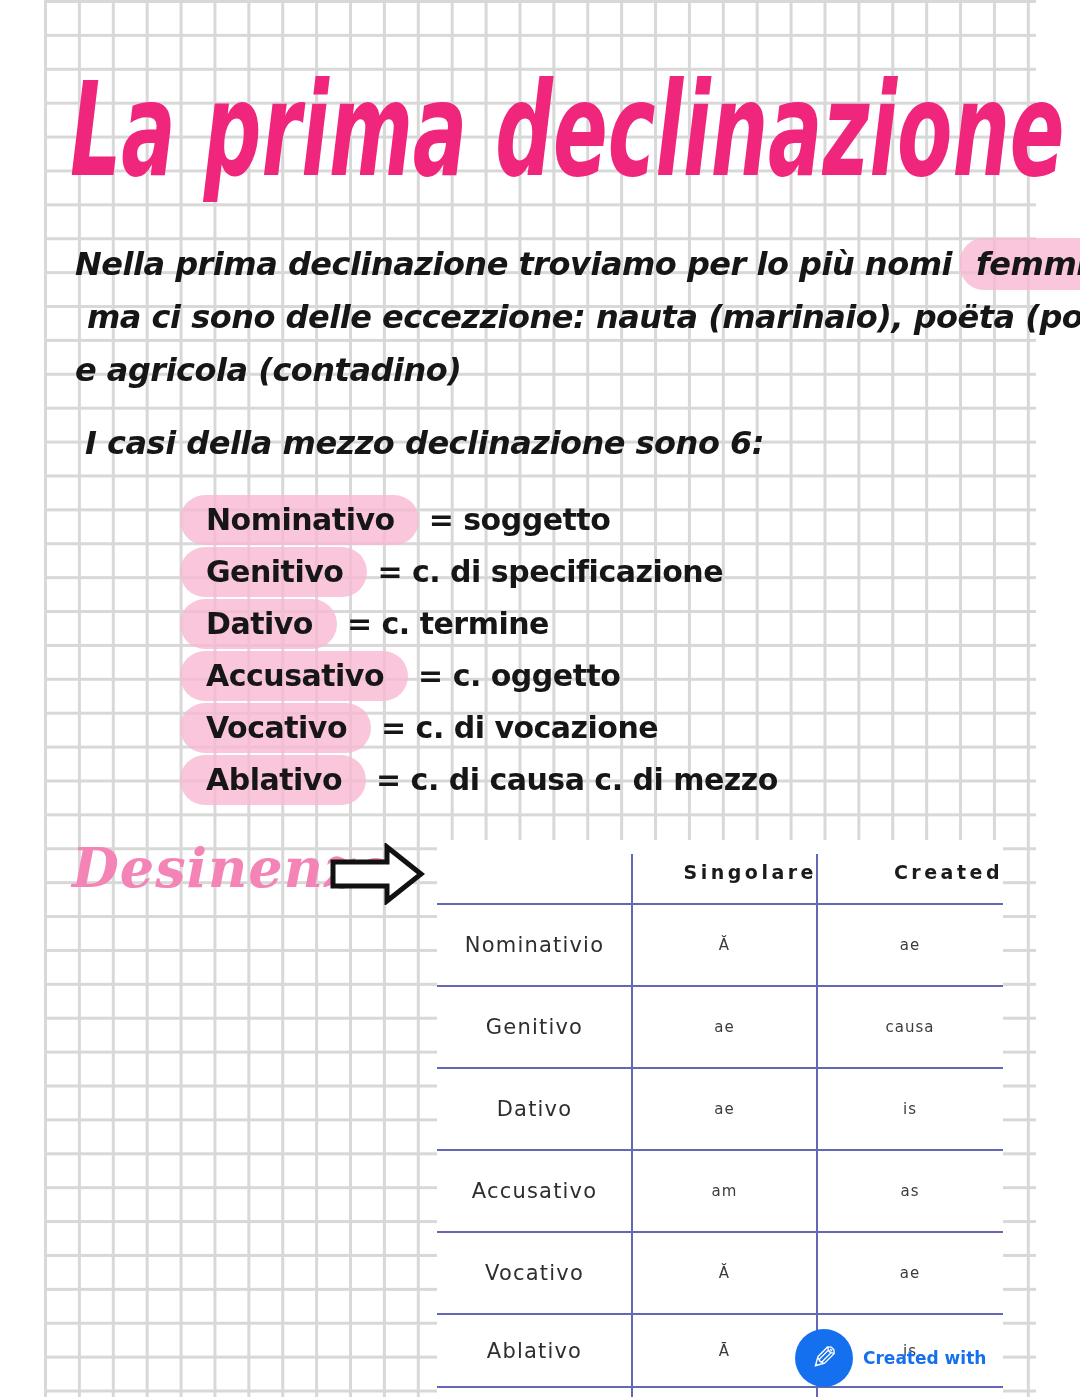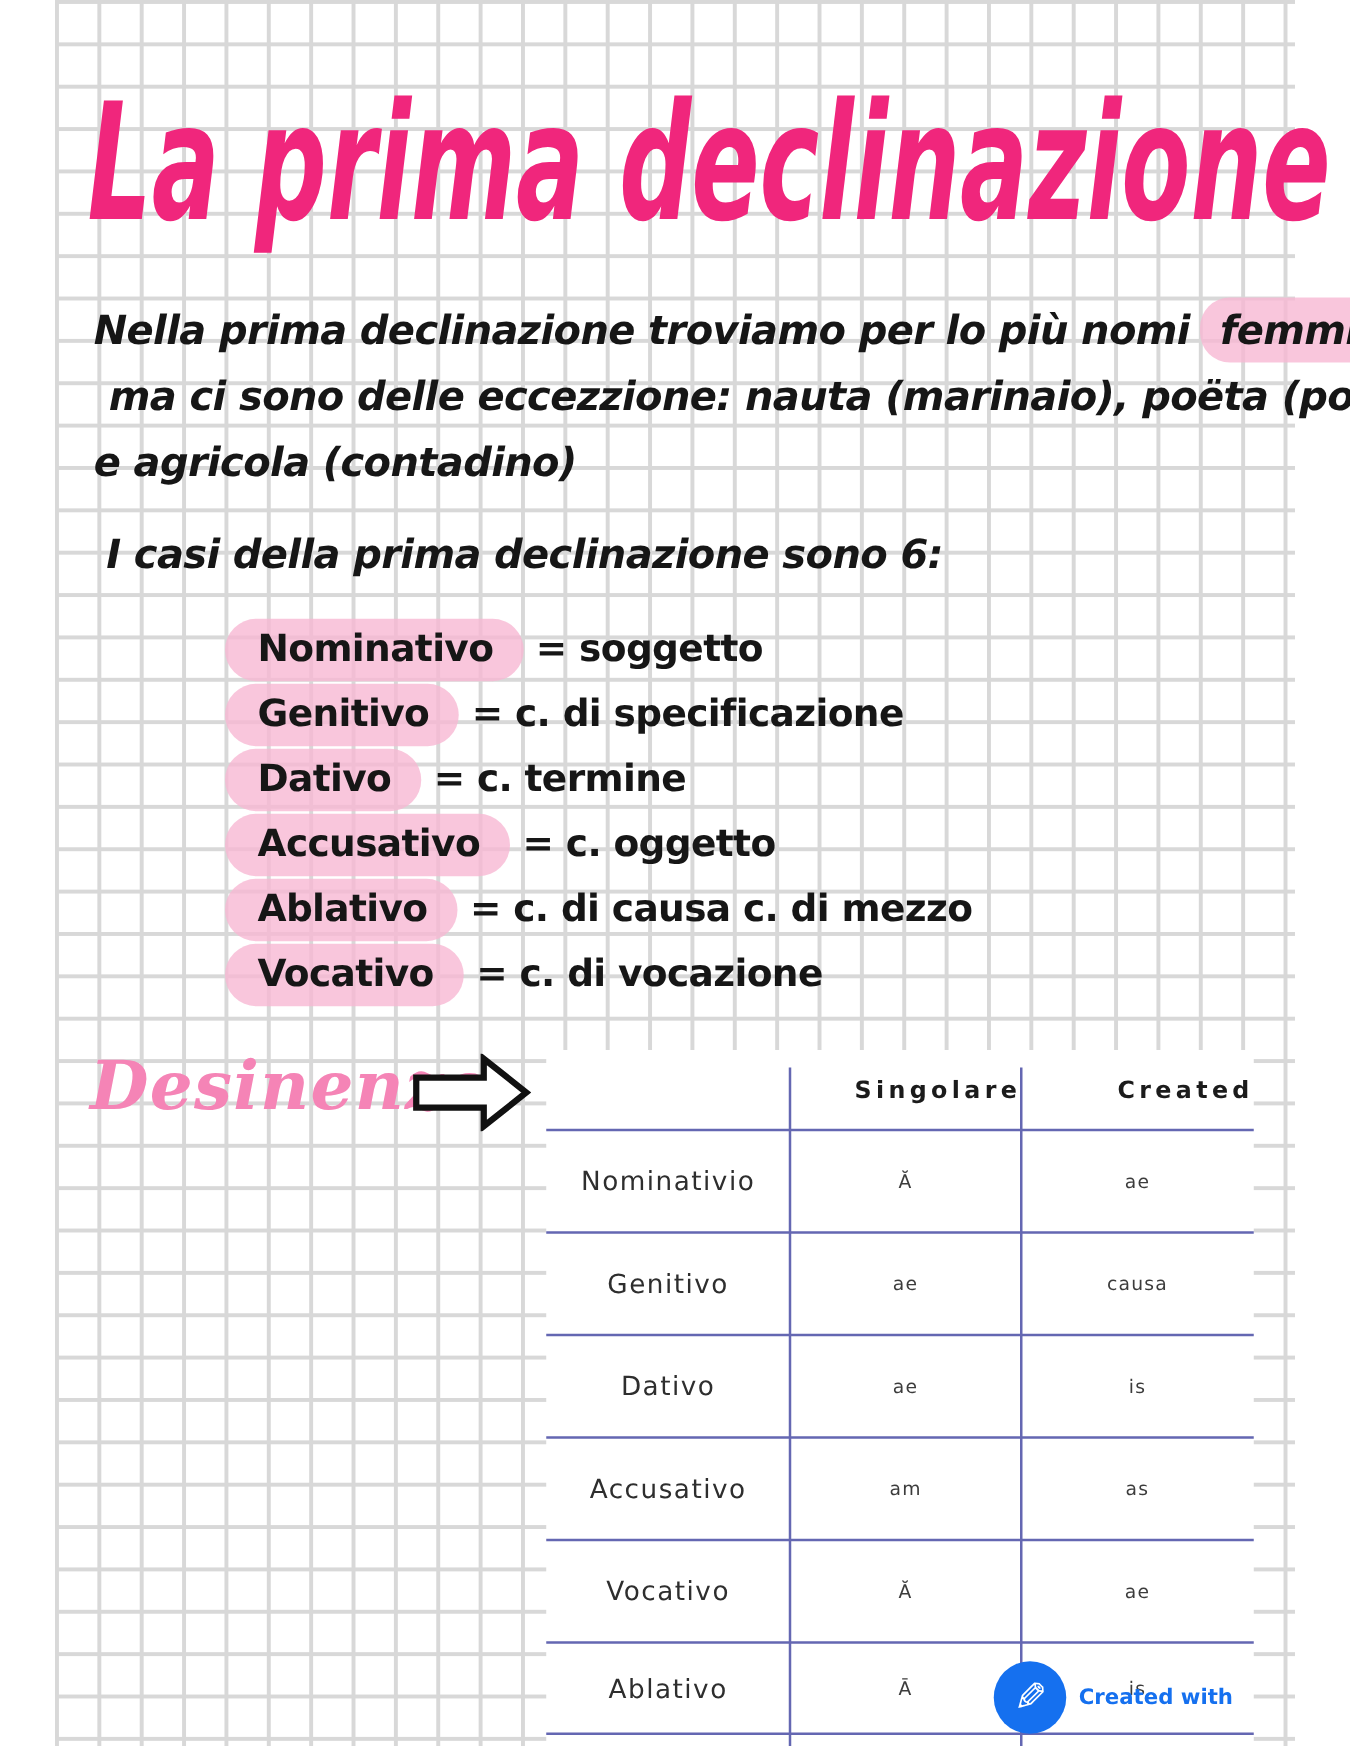--- a/index.html
+++ b/index.html
@@ -109,29 +109,29 @@
 <div class="grid-paper"></div>
 
 <div class="note-title">La prima declinazione</div>
 
 <div class="intro">
   <div class="line"><span>Nella prima declinazione troviamo per lo più nomi</span><span class="hl-pill">femminili,</span></div>
   <div class="line line2">ma ci sono delle eccezzione: nauta (marinaio), poëta (poeta)</div>
   <div class="line">e agricola (contadino)</div>
 </div>
 
-<div class="cases-heading">I casi della prima declinazione sono 6:</div>
+<div class="cases-heading">I casi della mezzo declinazione sono 6:</div>
 
 <div class="cases-list">
   <div class="case-item"><span class="case-hl">Nominativo</span><span class="case-desc">= soggetto</span></div>
   <div class="case-item"><span class="case-hl">Genitivo</span><span class="case-desc">= c. di specificazione</span></div>
   <div class="case-item"><span class="case-hl">Dativo</span><span class="case-desc">= c. termine</span></div>
   <div class="case-item"><span class="case-hl">Accusativo</span><span class="case-desc">= c. oggetto</span></div>
+  <div class="case-item"><span class="case-hl">Vocativo</span><span class="case-desc">= c. di vocazione</span></div>
   <div class="case-item"><span class="case-hl">Ablativo</span><span class="case-desc">= c. di causa c. di mezzo</span></div>
-  <div class="case-item"><span class="case-hl">Vocativo</span><span class="case-desc">= c. di vocazione</span></div>
 </div>
 
 <div class="desinenze">Desinenze</div>
 
 <div class="arrow-wrap">
   <svg width="95" height="62" viewBox="0 0 95 62">
     <polygon points="3,19 57,19 57,4 91,31 57,58 57,43 3,43" fill="#ffffff" stroke="#111111" stroke-width="5" stroke-linejoin="miter"></polygon>
   </svg>
 </div>
 

